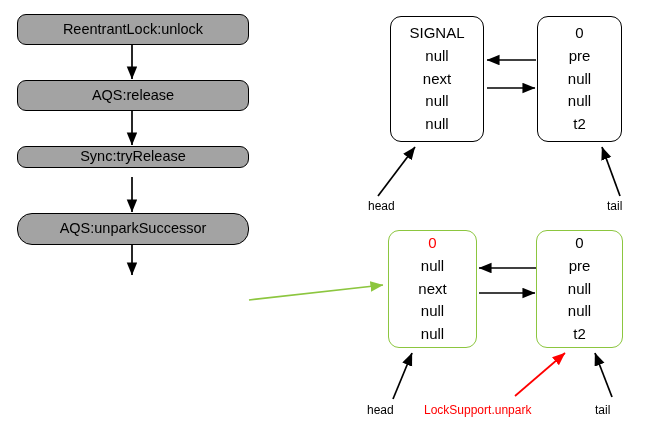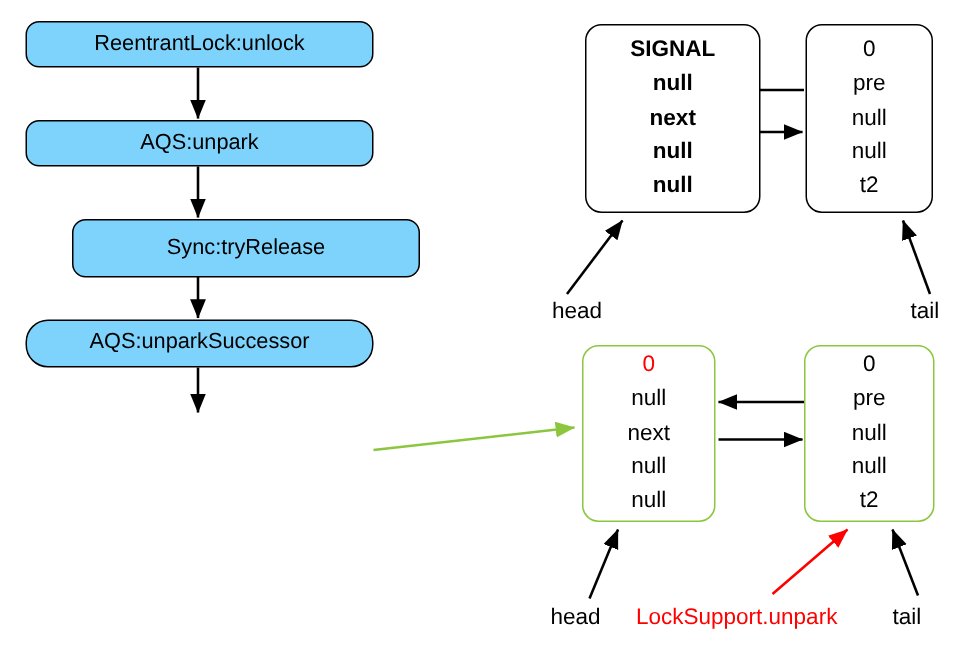--- a/index.html
+++ b/index.html
@@ -21,21 +21,21 @@
     top: 0;
     width: 646px;
     height: 432px;
     pointer-events: none;
   }
   .flow-box {
     position: absolute;
     box-sizing: border-box;
     border: 1.6px solid #000000;
     border-radius: 9px;
-    background: #7dd3fc;
+    background: #a3a3a3;
     display: flex;
     align-items: center;
     justify-content: center;
     text-align: center;
     font-size: 14.5px;
     color: #000000;
     line-height: 1.35;
     z-index: 3;
   }
   .node-box {
@@ -58,21 +58,21 @@
   .node-field {
     line-height: 1.52;
     text-align: center;
     width: 100%;
   }
   .node-field.red {
     color: #FF0000;
   }
   .ptr-label {
     position: absolute;
-    font-size: 15px;
+    font-size: 12px;
     color: #000000;
     white-space: nowrap;
     z-index: 3;
   }
   .ptr-label.red {
     color: #FF0000;
   }
 </style>
 </head>
 <body>
@@ -118,33 +118,33 @@
     <line x1="515" y1="396" x2="565" y2="353" stroke="#FF0000" stroke-width="1.7" marker-end="url(#ah-red)"></line>
 
     <line x1="612" y1="397" x2="595" y2="353" stroke="#000000" stroke-width="1.7" marker-end="url(#ah-black)"></line>
   </svg>
 
   <div class="flow-box" style="left:17px; top:14px; width:232px; height:31px;">
     <span>ReentrantLock:unlock</span>
   </div>
 
   <div class="flow-box" style="left:17px; top:80px; width:232px; height:31px;">
-    <span>AQS:unpark</span>
+    <span>AQS:release</span>
   </div>
 
-  <div class="flow-box" style="left:17px; top:146px; width:232px; height:39px;margin-left:31px;">
+  <div class="flow-box" style="left:17px; top:146px; width:232px; height:22px;">
     <span>Sync:tryRelease</span>
   </div>
 
   <div class="flow-box" style="left:17px; top:213px; width:232px; height:32px;border-radius:15px;">
     <span>AQS:unparkSuccessor</span>
   </div>
 
 
-  <div class="node-box" style="left:390px; top:16px; width:117px; height:126px;font-weight:bold;">
+  <div class="node-box" style="left:390px; top:16px; width:94px; height:126px;">
     <div class="node-field">SIGNAL</div>
     <div class="node-field">null</div>
     <div class="node-field">next</div>
     <div class="node-field">null</div>
     <div class="node-field">null</div>
   </div>
 
   <div class="node-box" style="left:537px; top:16px; width:85px; height:126px;">
     <div class="node-field">0</div>
     <div class="node-field">pre</div>

